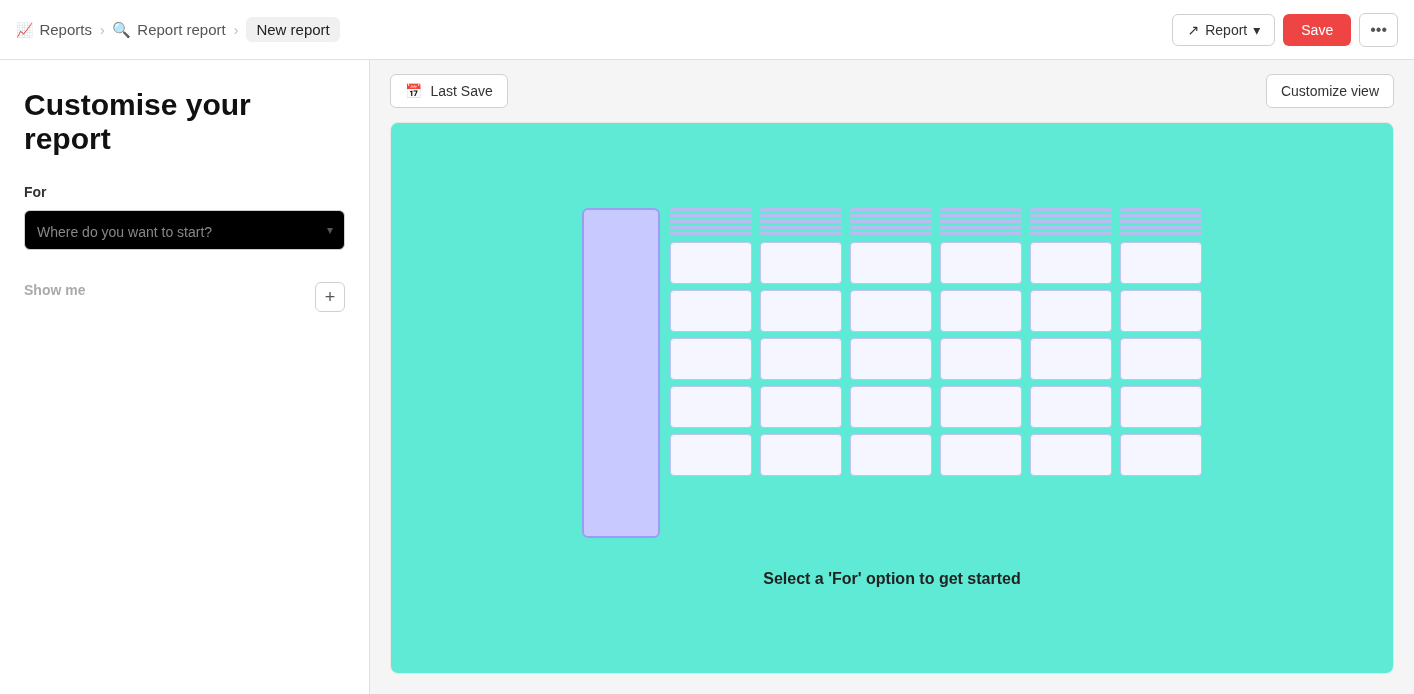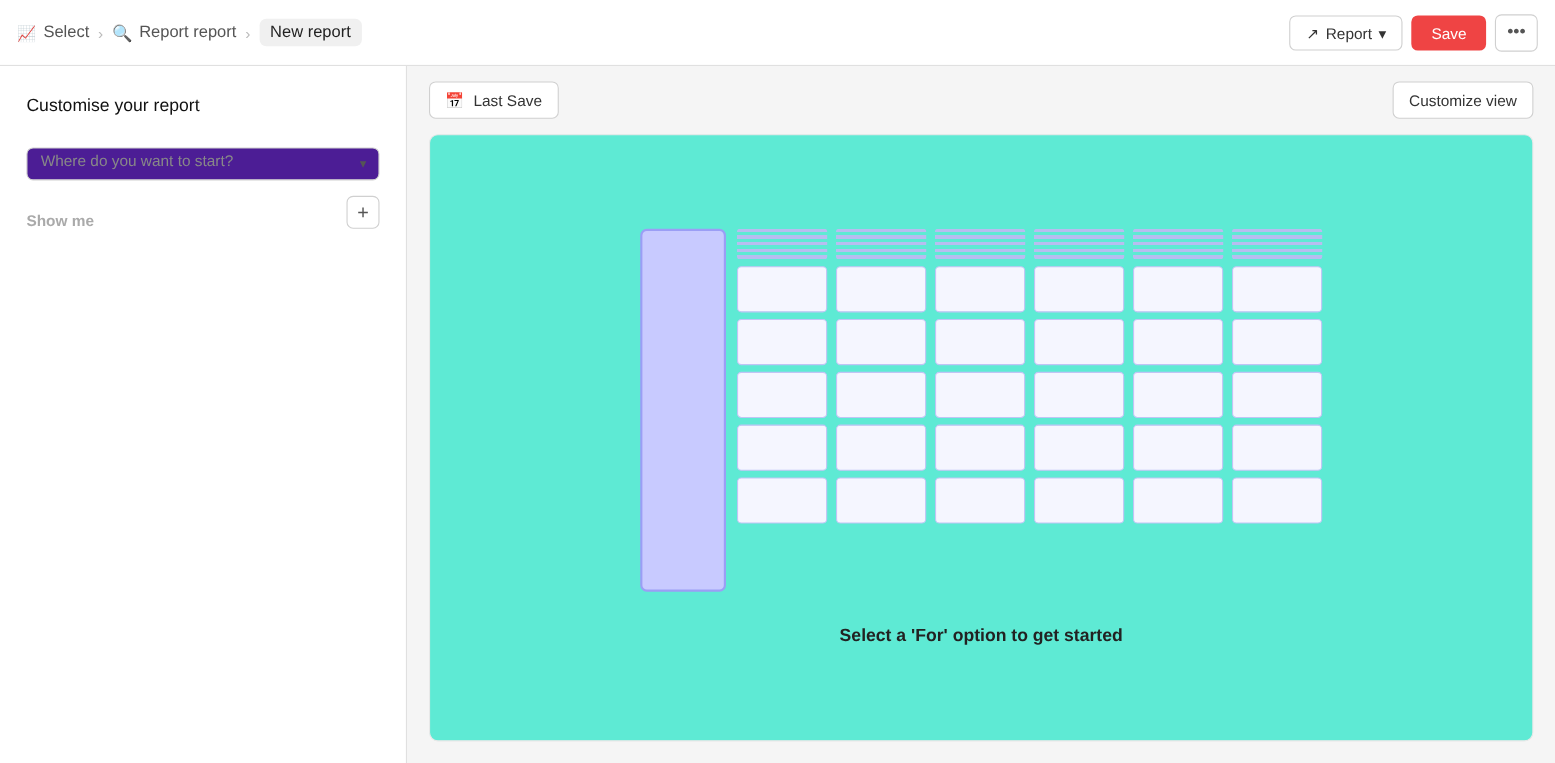--- a/index.html
+++ b/index.html
@@ -91,61 +91,61 @@
 
     
     .sidebar {
       width: 370px;
       background: #fff;
       border-right: 1px solid #e0e0e0;
       padding: 28px 24px;
       flex-shrink: 0;
     }
     .sidebar-title {
-      font-size: 16px;
-      font-weight: 400;
+      font-size: 30px;
+      font-weight: 700;
       margin-bottom: 28px;
       color: #111;
     }
     .field-label {
       font-size: 14px;
       font-weight: 600;
       color: #333;
       margin-bottom: 10px;
     }
     .select-wrapper {
       position: relative;
       display: inline-flex;
       align-items: center;
       width: 100%;
     }
     .field-select {
       width: 100%;
       border: 1px solid #d0d0d0;
       border-radius: 6px;
-      padding: 3px 36px 9px 12px;
+      padding: 13px 36px 9px 12px;
       font-size: 14px;
       color: #888;
-      background: #4c1d95;
+      background: #000000;
       appearance: none;
       cursor: pointer;
       outline: none;
     }
     .select-arrow {
       position: absolute;
       right: 12px;
       pointer-events: none;
       color: #555;
       font-size: 12px;
     }
     .show-me-row {
       display: flex;
-      align-items: flex-end;
+      align-items: flex-start;
       justify-content: space-between;
-      margin-top: 14px;
+      margin-top: 32px;
     }
     .show-me-label {
       font-size: 14px;
       font-weight: 600;
       color: #aaa;
     }
     .add-btn {
       width: 30px;
       height: 30px;
       border: 1px solid #d0d0d0;
@@ -262,21 +262,21 @@
       text-align: center;
     }
   </style>
 </head>
 <body>
 
 <header class="header">
   <div class="header-left">
     <div class="breadcrumb-item">
       <span class="breadcrumb-icon">📈</span>
-      <span>Select</span>
+      <span>Reports</span>
     </div>
     <span class="breadcrumb-sep">›</span>
     <div class="breadcrumb-item">
       <span class="bc-icon">🔍</span>
       <span>Report report</span>
     </div>
     <span class="breadcrumb-sep">›</span>
     <div class="breadcrumb-active">
       <span>New report</span>
     </div>
@@ -292,20 +292,21 @@
       <span>•••</span>
     </button>
   </div>
 </header>
 
 <div class="main-layout">
 
   <aside class="sidebar">
     <h1 class="sidebar-title">Customise your report</h1>
 
+    <div class="field-label">For</div>
     <div class="select-wrapper">
       <select class="field-select">
         <option value="">Where do you want to start?</option>
       </select>
       <span class="select-arrow">▾</span>
     </div>
 
     <div class="show-me-row">
       <span class="show-me-label">Show me</span>
       <button class="add-btn">

